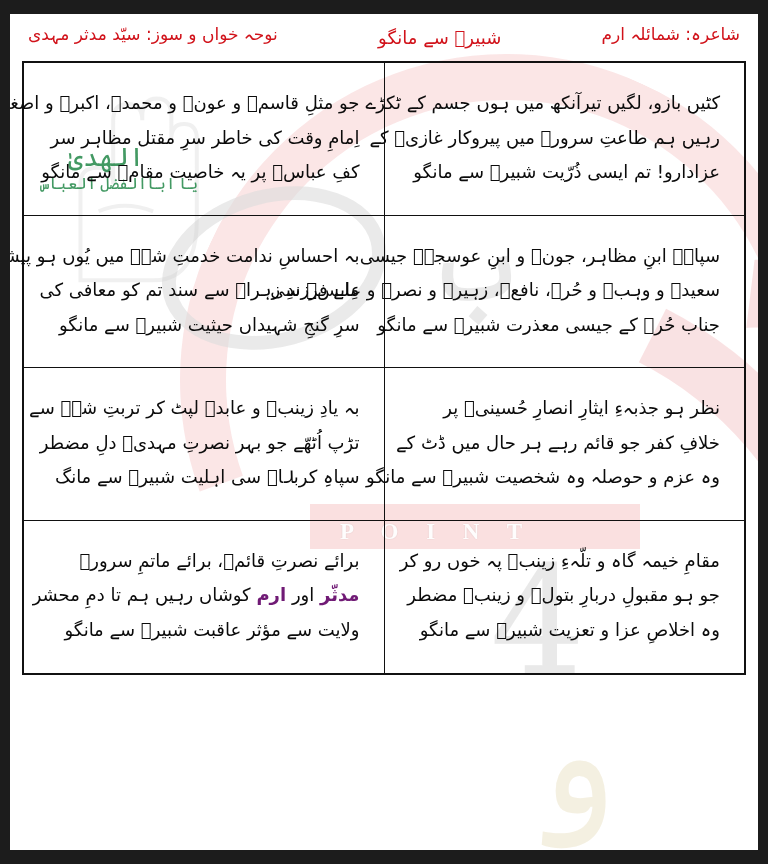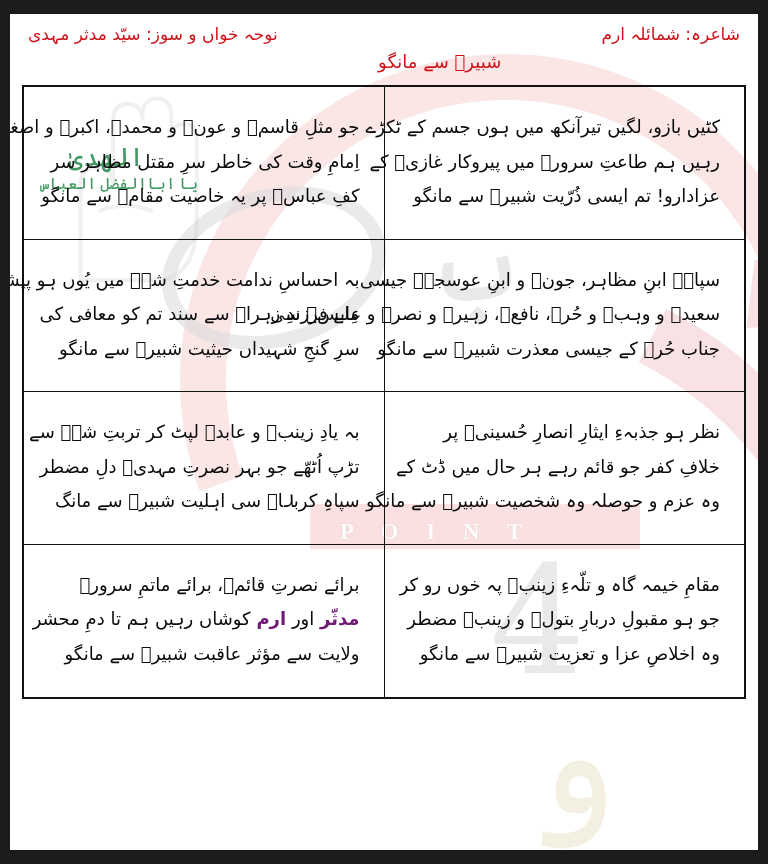--- a/index.html
+++ b/index.html
@@ -110,21 +110,21 @@
     justify-content:space-between;
     align-items:flex-start;
     color:#d1121a;
     font-size:17px;
     line-height:1.5;
     padding:2px 6px 0 6px;
   }
   .credit-right{text-align:right;}
   .credit-mid{text-align:center;padding-top:2px;}
   .credit-left{text-align:left;}
-  .credit-title{font-size:18px;margin-top:24px;}
+  .credit-title{font-size:18px;}
 
   .refrain{
     margin-top:12px;
     padding-left:40px;
     padding-right:40px;
     color:#0b0b0b;
   }
   .refrain-line{
     font-size:21px;
     line-height:1.95;

